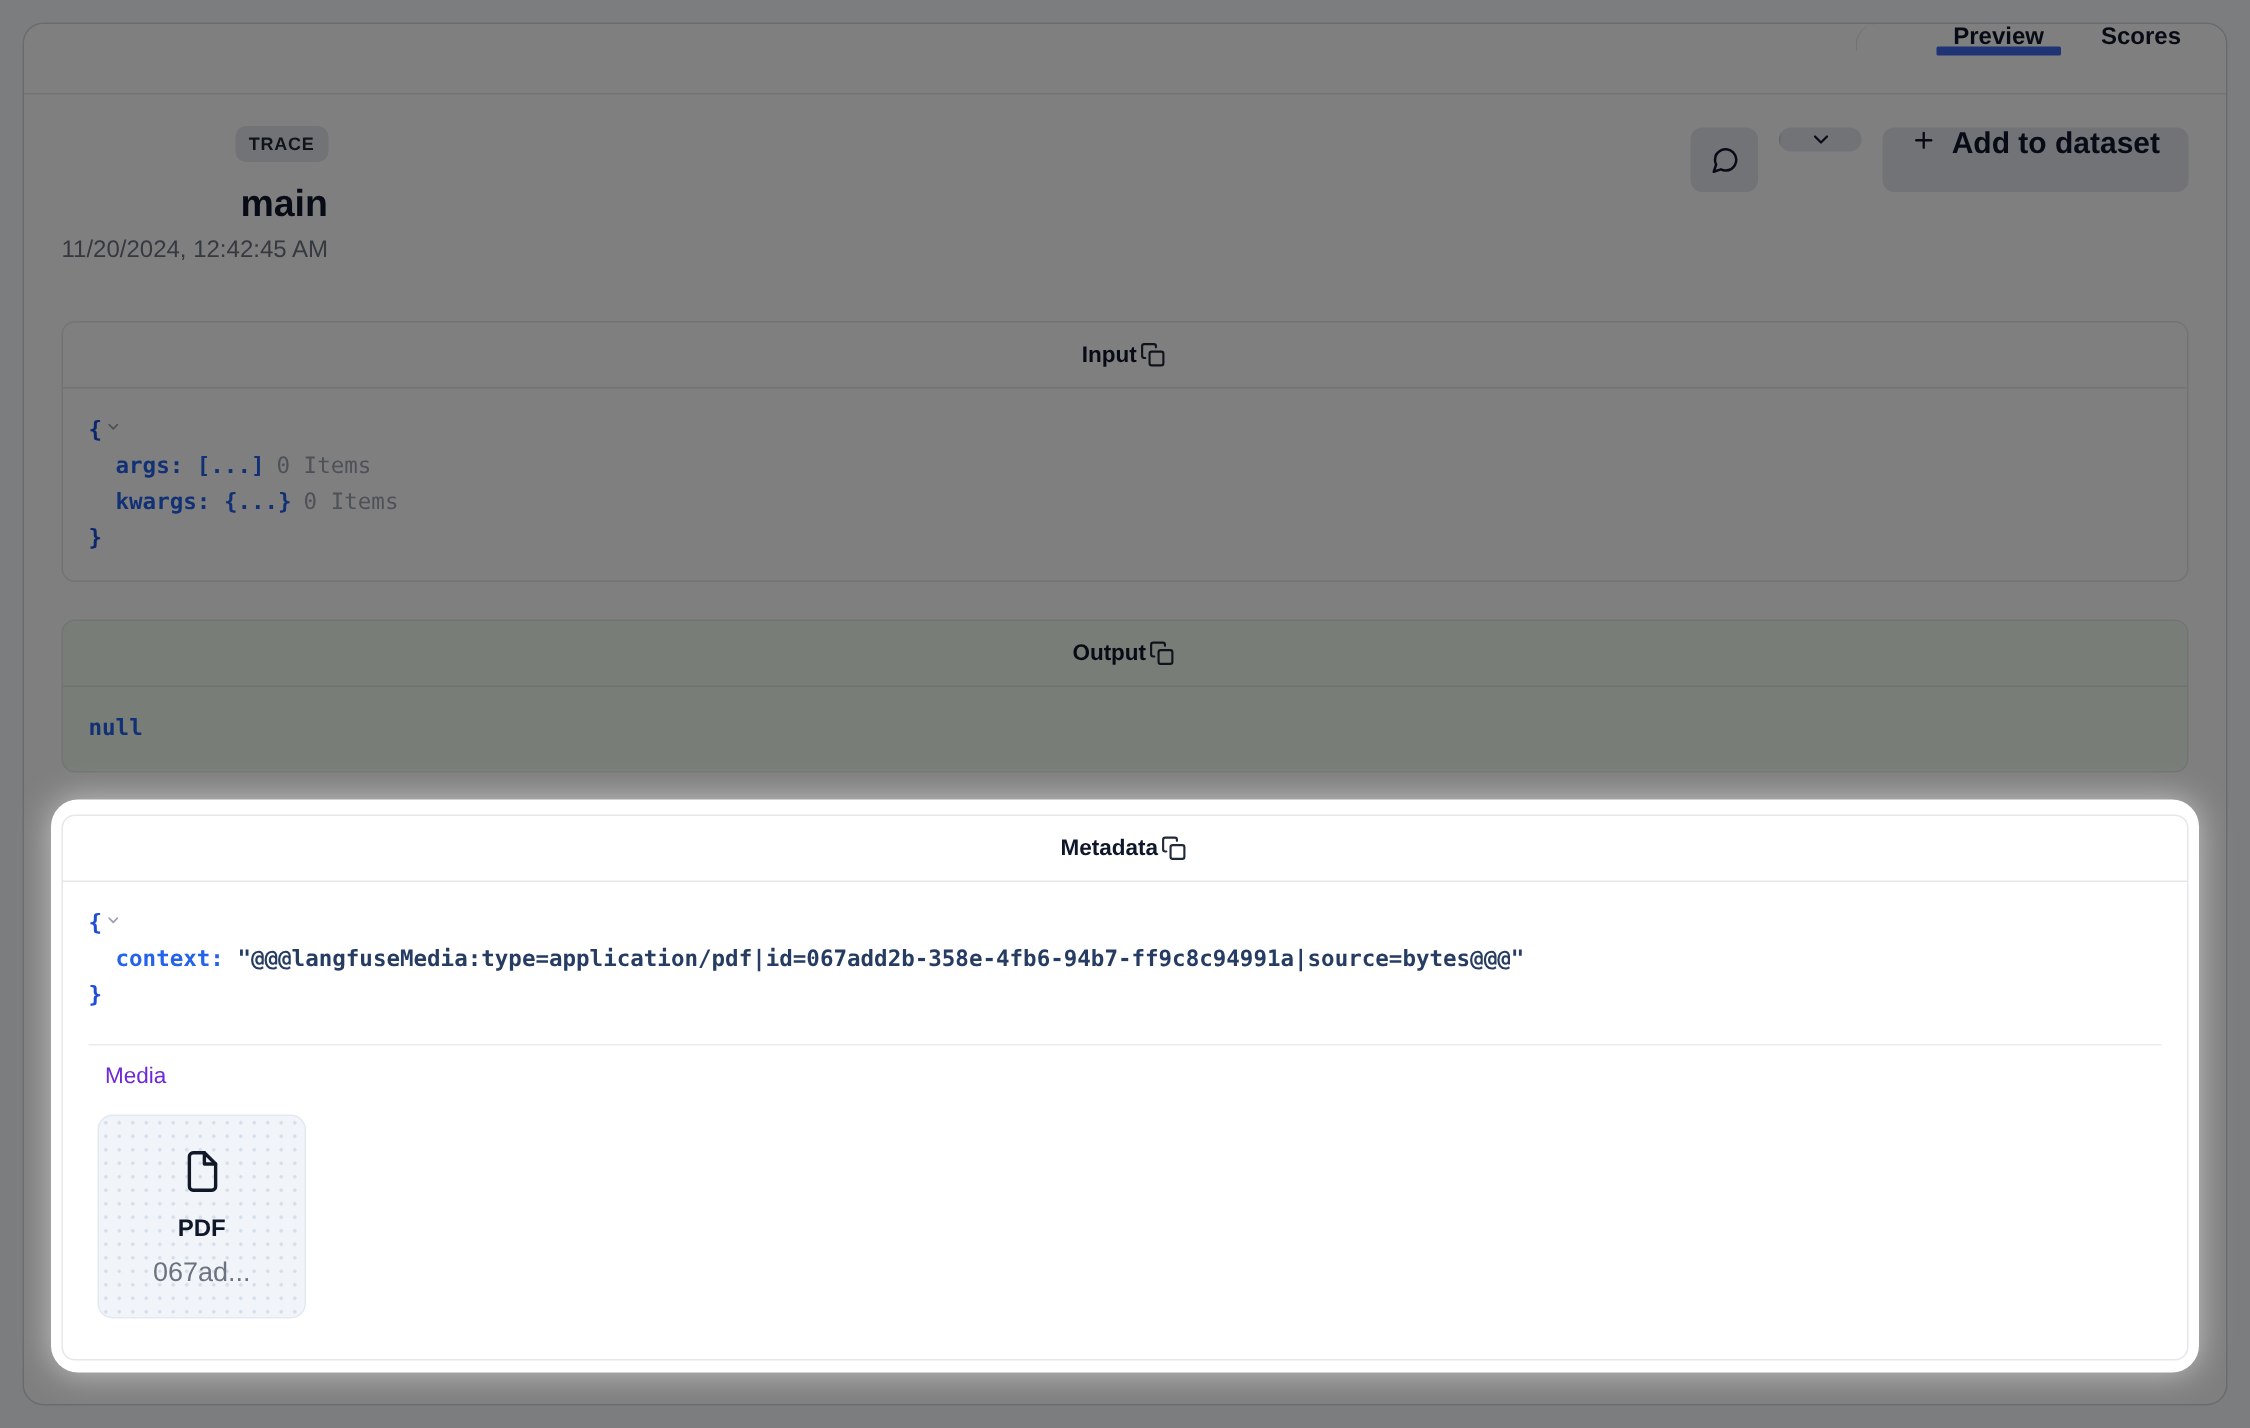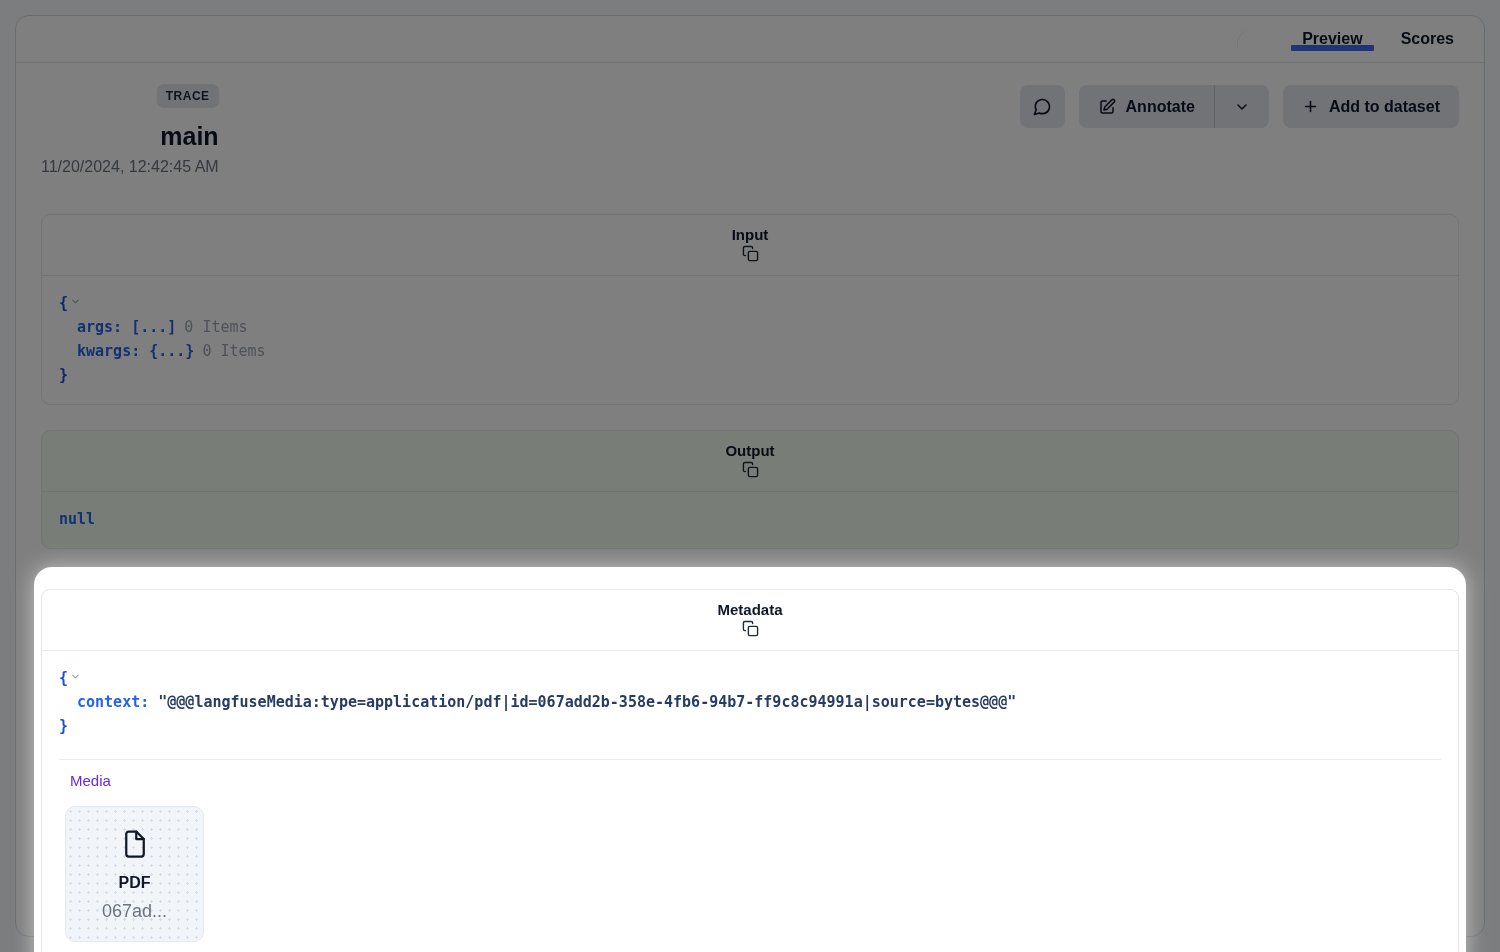--- a/index.html
+++ b/index.html
@@ -34,21 +34,21 @@
     box-shadow:0 0 22px rgba(255,255,255,0.55);
   }
   
   .card{
     position:absolute;left:15px;top:15px;right:15px;bottom:15px;
     background:#fff;border:1px solid #d3d8df;border-radius:14px;
   }
   
   .tabbar{
     height:47px;border-bottom:1px solid var(--panel-border);
-    display:flex;justify-content:flex-end;align-items:center;
+    display:flex;justify-content:flex-end;align-items:flex-start;
   }
   .tabs-group{
     border-left:1px solid var(--panel-border);
     border-top-left-radius:14px;
     display:flex;align-items:center;gap:38px;
     padding:0 30px 0 64px;
   }
   .tab{
     position:relative;height:100%;display:flex;align-items:center;
     font-size:16px;font-weight:600;color:#0f172a;cursor:pointer;
@@ -79,32 +79,32 @@
     display:flex;align-items:center;gap:10px;height:43px;padding:0 19px;
     font-size:16px;font-weight:600;border:none;background:none;
     cursor:pointer;font-family:inherit;color:#0f172a;
   }
   .split-divider{width:1px;background:#c4cbd6;}
   .split-caret{
     width:54px;display:flex;align-items:center;justify-content:center;
     border:none;background:none;cursor:pointer;
   }
   .btn{
-    display:flex;align-items:center;gap:10px;height:43px;padding:0 19px;
+    display:flex;gap:10px;height:43px;padding:0 19px;
     border-radius:8px;background:var(--btn-bg);border:none;cursor:pointer;
-    font-size:16px;font-weight:600;font-family:inherit;color:#0f172a;
+    font-size:20px;font-weight:600;font-family:inherit;color:#0f172a;
   }
   
   .panel{
     border:1px solid var(--panel-border);border-radius:9px;
     margin-top:24px;background:#fff;overflow:hidden;
   }
   .panel-header{
-    display:flex;justify-content:space-between;align-items:center;
-    padding:11px 17px;border-bottom:1px solid var(--panel-border);flex-direction:column;
+    display:flex;justify-content:center;align-items:center;
+    padding:11px 17px;border-bottom:1px solid var(--panel-border);
   }
   .panel-title{font-size:15px;font-weight:600;}
   .copy-btn{border:none;background:none;cursor:pointer;display:flex;align-items:center;padding:2px;}
   .panel-body{
     padding:15px 17px 17px 17px;
     font-family:"DejaVu Sans Mono", monospace;
     font-size:15px;line-height:24px;
   }
   .panel.output-panel{background:var(--output-bg);}
   .panel.output-panel .panel-header{border-bottom-color:#dde8de;}
@@ -159,29 +159,20 @@
       <div class="actions">
         <button class="icon-btn">
           <span>
             <svg width="20" height="20" viewBox="0 0 24 24" fill="none" stroke="#0f172a" stroke-width="2" stroke-linecap="round" stroke-linejoin="round">
                 <path d="M21 11.5a8.38 8.38 0 0 1-.9 3.8 8.5 8.5 0 0 1-7.6 4.7 8.38 8.38 0 0 1-3.8-.9L3 21l1.9-5.7a8.38 8.38 0 0 1-.9-3.8 8.5 8.5 0 0 1 4.7-7.6 8.38 8.38 0 0 1 3.8-.9h.5a8.48 8.48 0 0 1 8 8v.5z"></path>
               </svg>
           </span>
         </button>
 
         <div class="split-btn">
-          <button class="split-main">
-            <span>
-              <svg width="18" height="18" viewBox="0 0 24 24" fill="none" stroke="#0f172a" stroke-width="2" stroke-linecap="round" stroke-linejoin="round">
-                  <path d="M11 4H6a2 2 0 0 0-2 2v12a2 2 0 0 0 2 2h12a2 2 0 0 0 2-2v-5"></path>
-                  <path d="M18.5 2.5a2.12 2.12 0 0 1 3 3L12 15l-4 1 1-4 9.5-9.5z"></path>
-                </svg>
-            </span>
-            <span>Annotate</span>
-          </button>
           <div class="split-divider"></div>
           <button class="split-caret">
             <span>
               <svg width="16" height="16" viewBox="0 0 24 24" fill="none" stroke="#0f172a" stroke-width="2.2" stroke-linecap="round" stroke-linejoin="round">
                   <polyline points="6 9 12 15 18 9"></polyline>
                 </svg>
             </span>
           </button>
         </div>
 
@@ -242,21 +233,21 @@
         </button>
       </div>
       <div class="panel-body">
         <div class="json-line">
           <span class="json-null">null</span>
         </div>
       </div>
     </div>
 
     <div class="spotlight">
-      <div class="panel" style="margin-top:12px;">
+      <div class="panel" style="margin-top:0;">
         <div class="panel-header">
           <span class="panel-title">Metadata</span>
           <button class="copy-btn">
             <span>
               <svg width="17" height="17" viewBox="0 0 24 24" fill="none" stroke="#1f2937" stroke-width="2" stroke-linecap="round" stroke-linejoin="round">
                   <rect x="9" y="9" width="13" height="13" rx="2"></rect>
                   <path d="M5 15H4a2 2 0 0 1-2-2V4a2 2 0 0 1 2-2h9a2 2 0 0 1 2 2v1"></path>
                 </svg>
             </span>
           </button>

